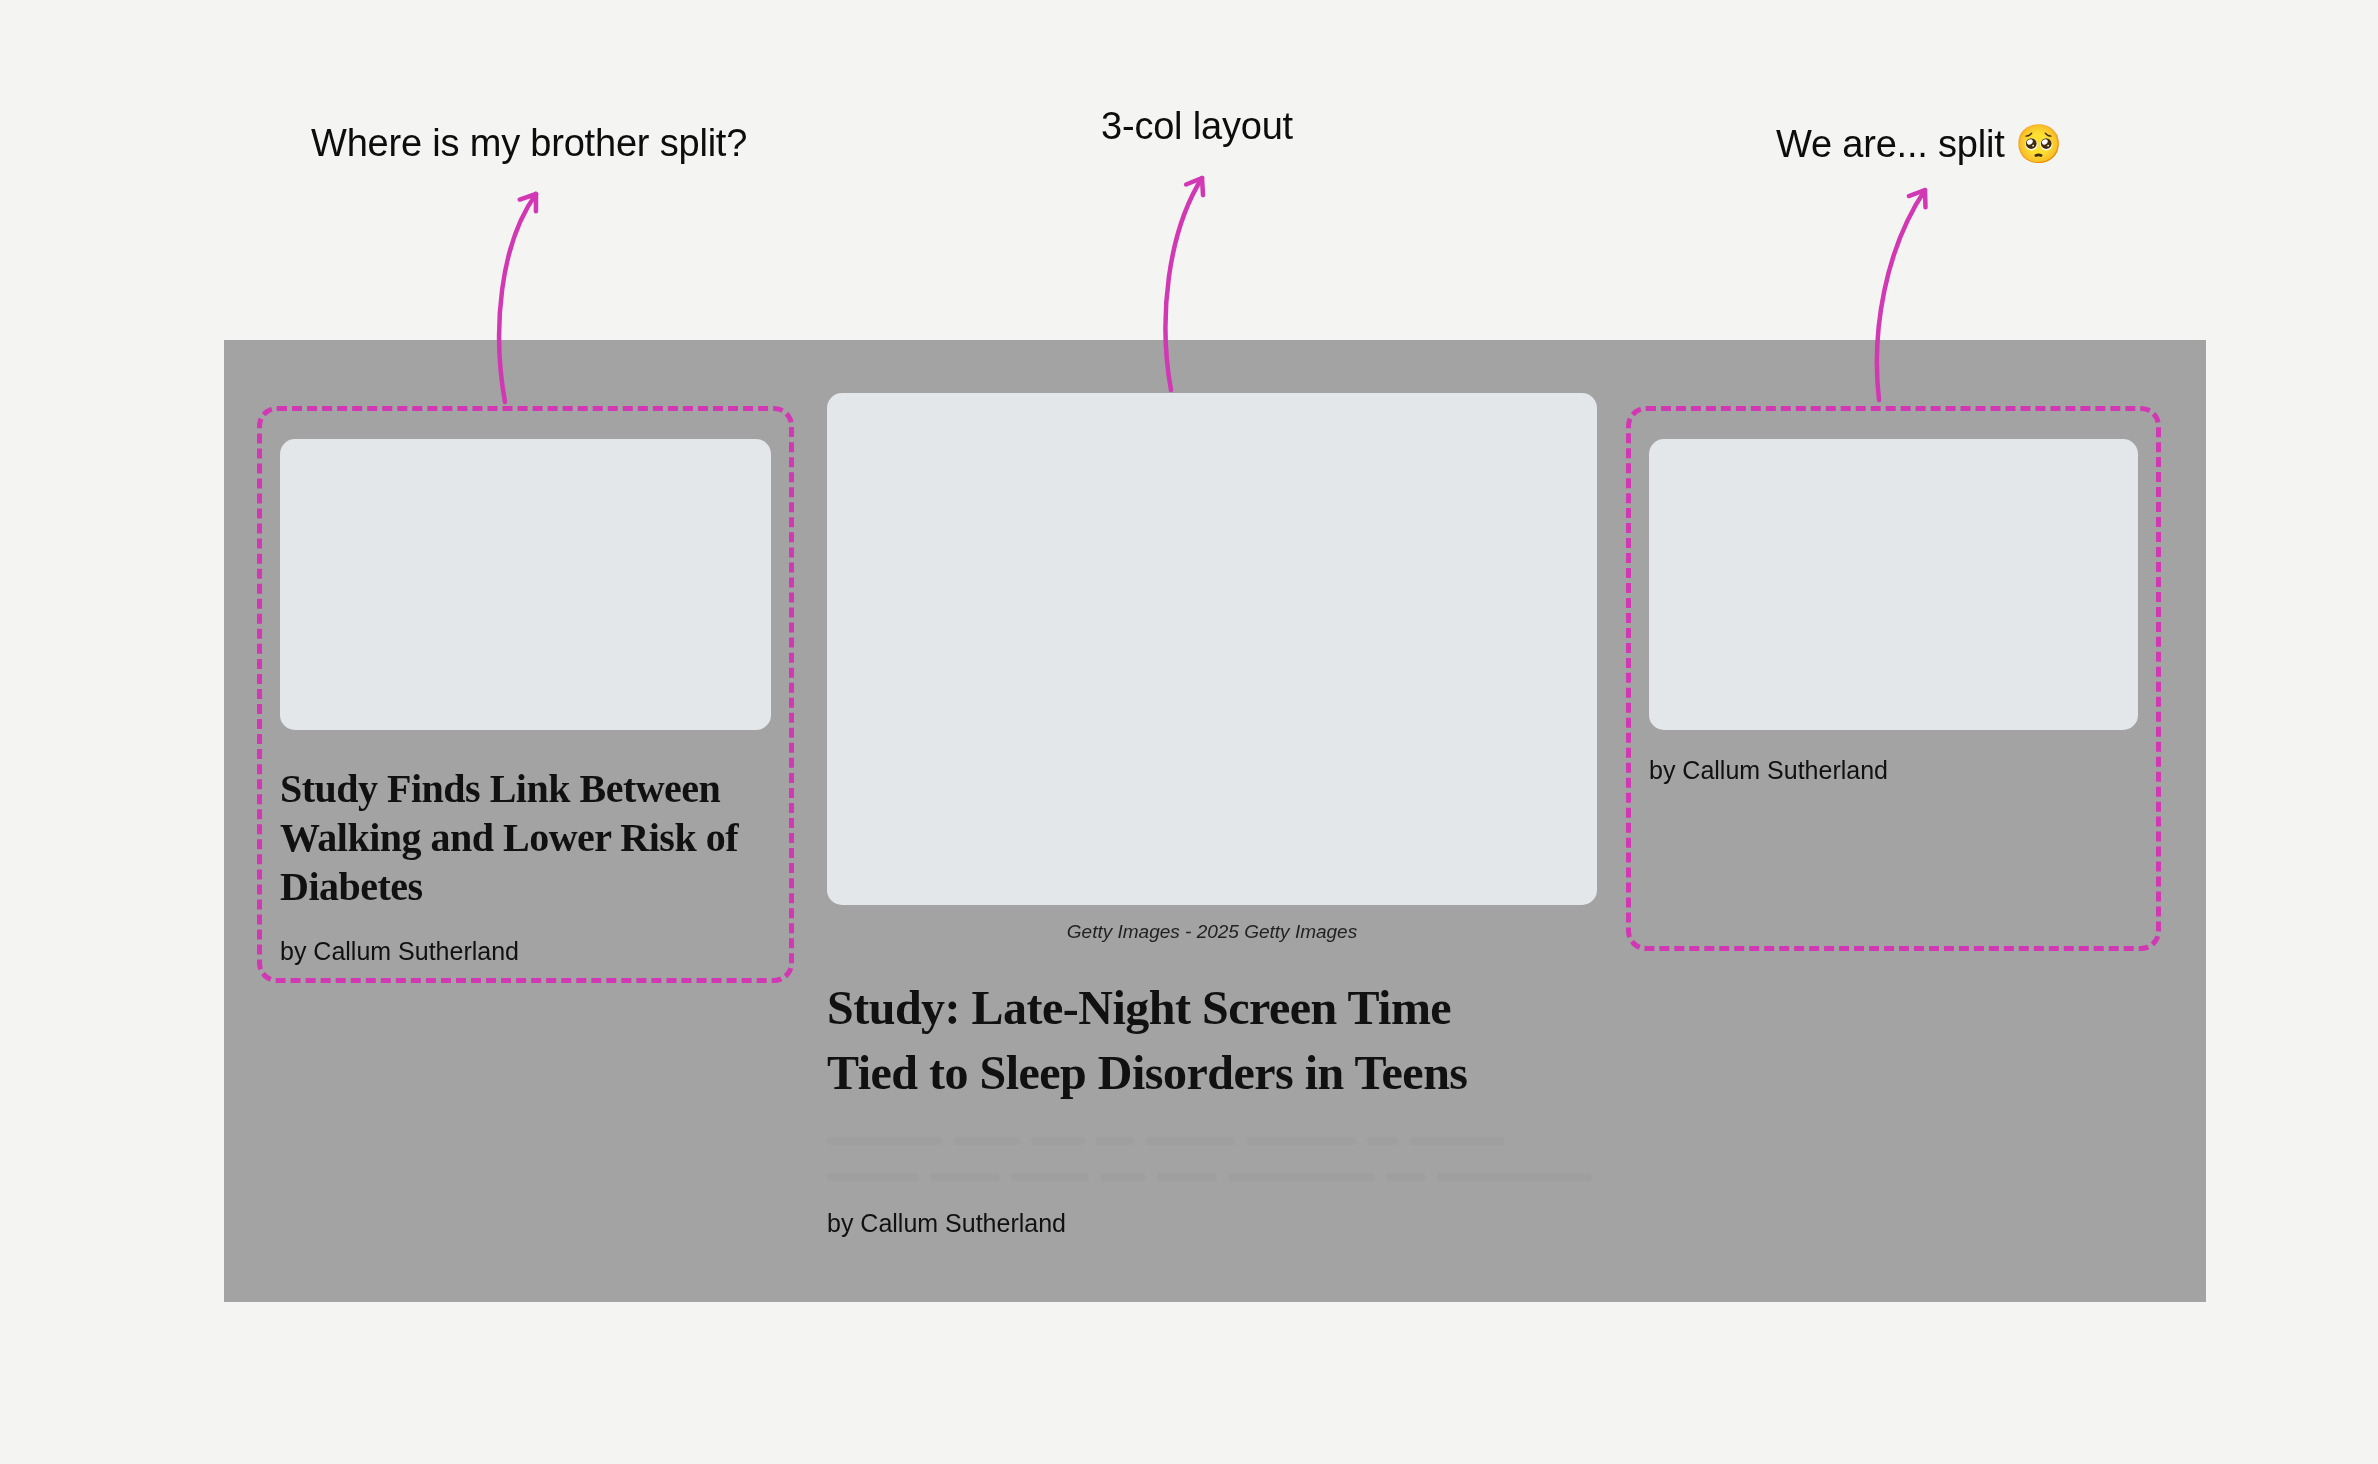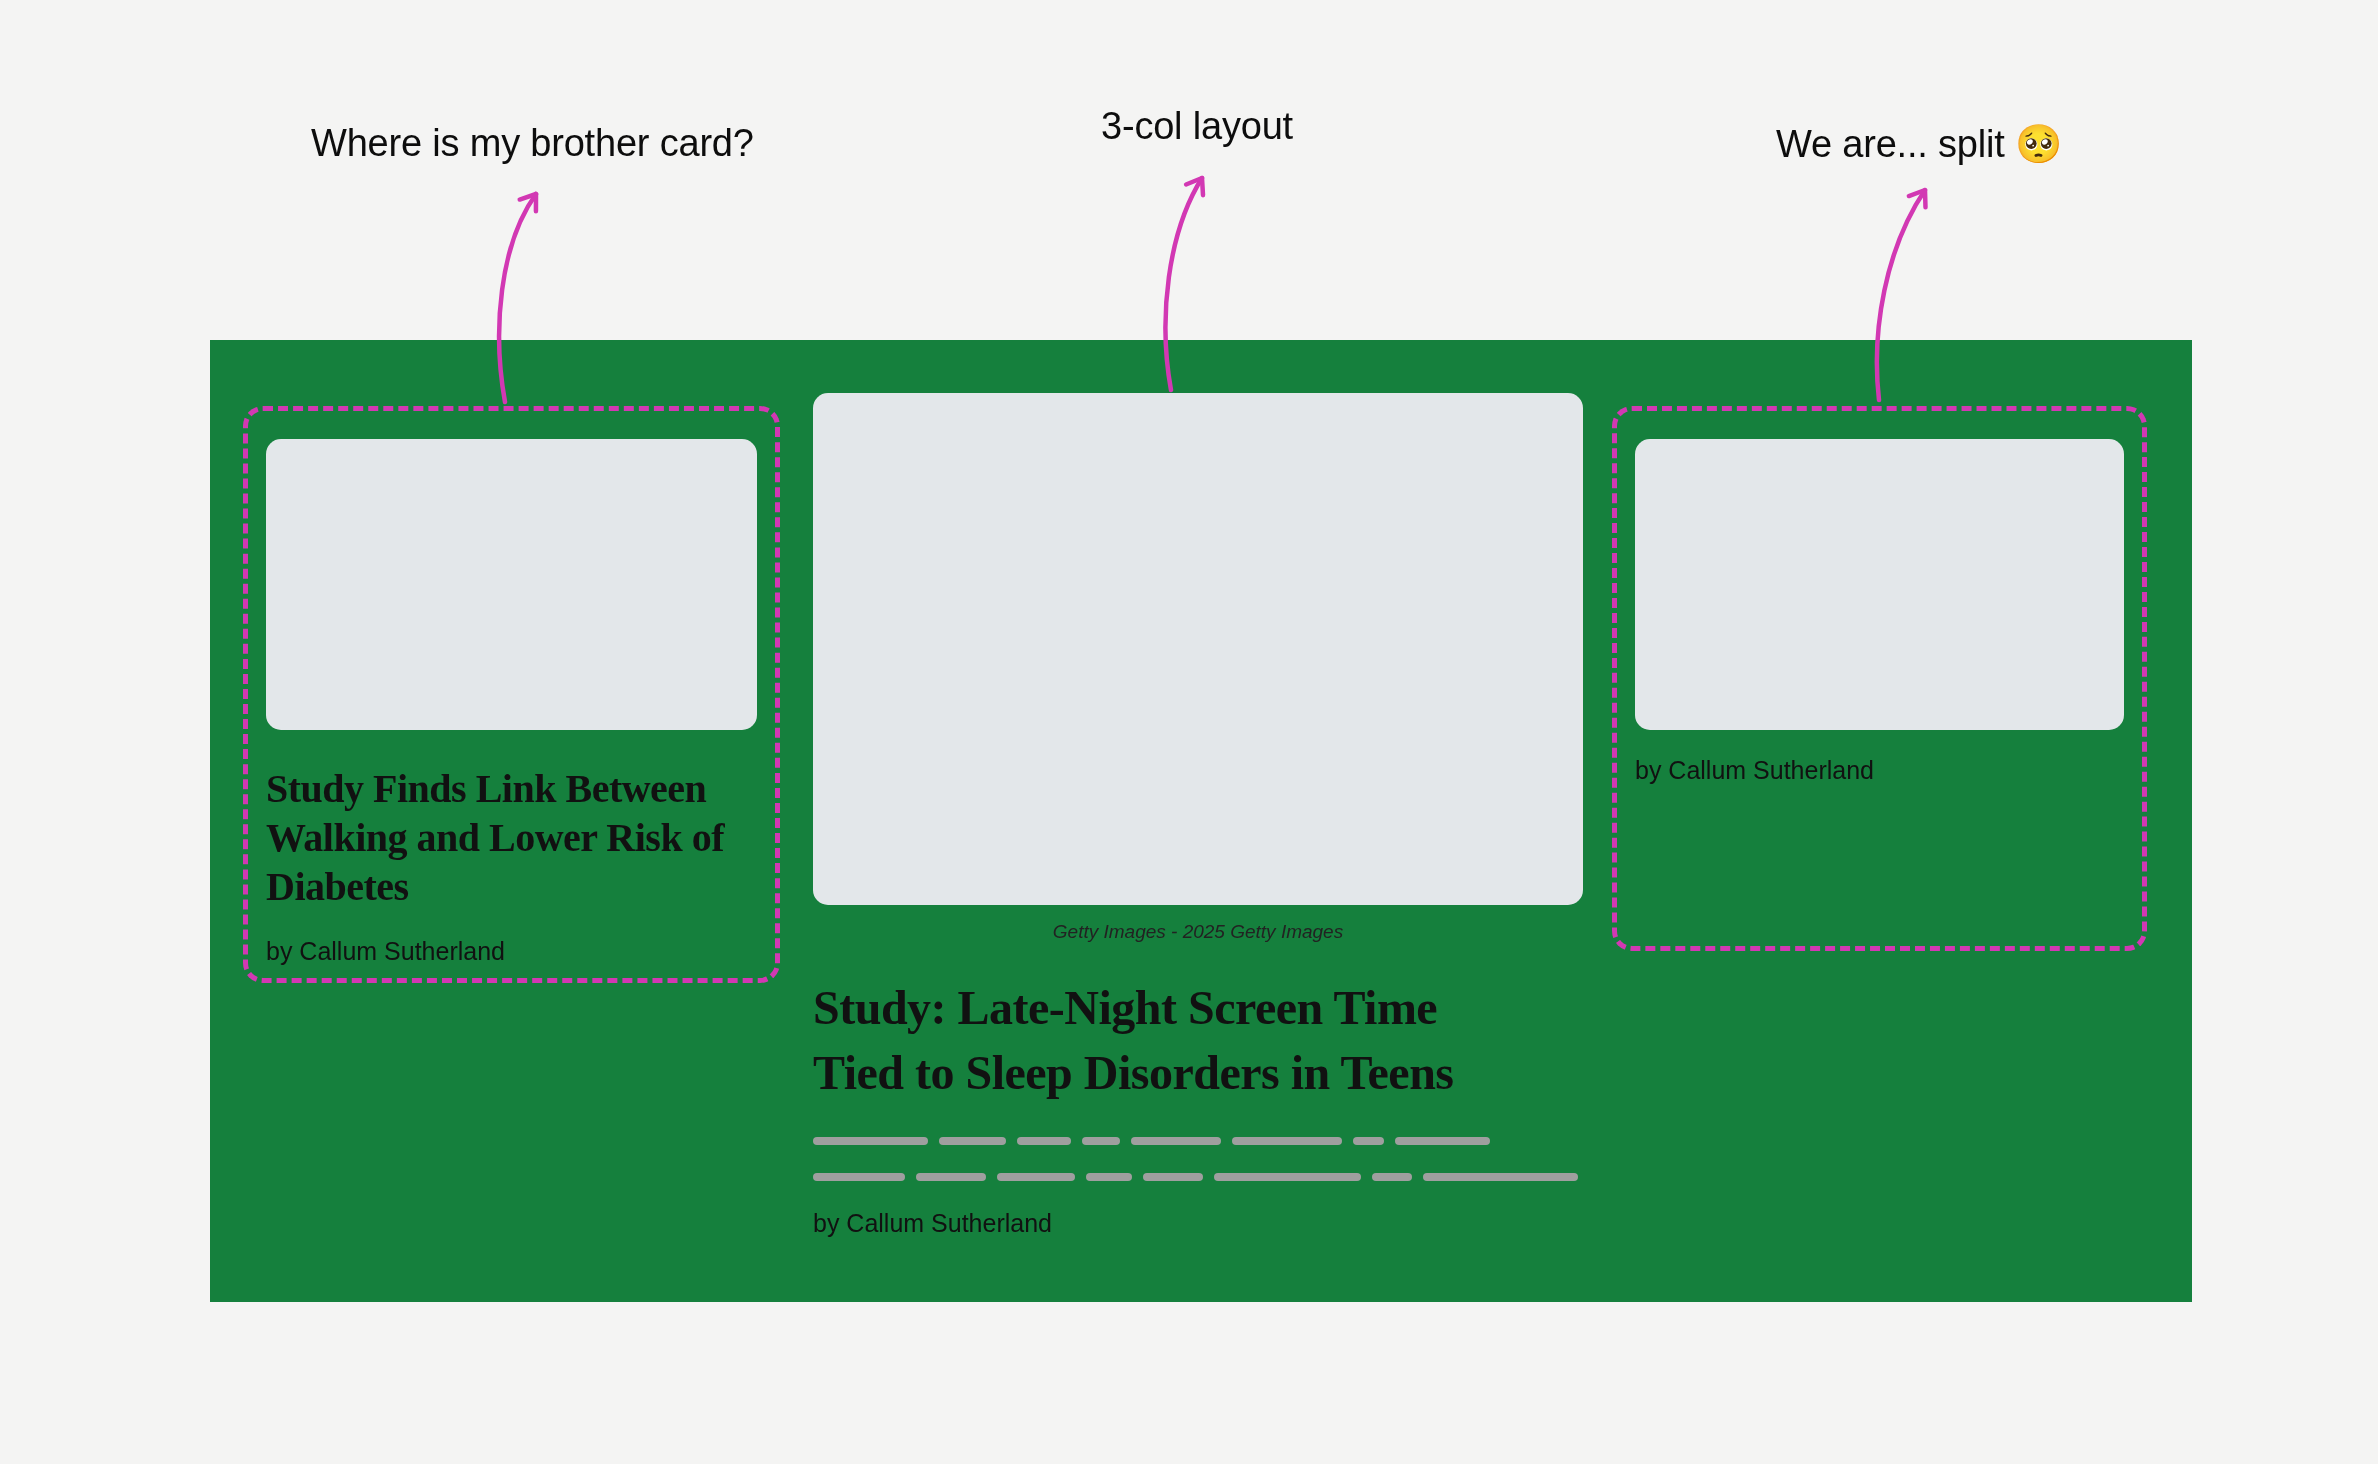--- a/index.html
+++ b/index.html
@@ -41,22 +41,22 @@
   .arrow-head{
     fill:none;
     stroke:var(--highlight);
     stroke-width:4.5;
     stroke-linecap:round;
     stroke-linejoin:round;
   }
   
   .panel{
     position:absolute;
-    left:210px;top:340px;width:1982px;height:962px;
-    background:#15803d;
+    left:224px;top:340px;width:1982px;height:962px;
+    background:#a3a3a3;
   }
   
   .card{
     position:absolute;
     border:5px dashed var(--highlight);
     border-radius:20px;
     padding:28px 18px 24px;
   }
   .card-left{left:243px;top:406px;width:537px;height:577px;}
   .card-right{left:1612px;top:406px;width:535px;height:545px;}
@@ -121,21 +121,21 @@
     border-radius:4px;
     background:var(--skeleton);
   }
   .center-col .byline{margin-top:4px;}
 </style>
 </head>
 <body>
 
 <div class="canvas">
 
-  <div class="annotation ann-left">Where is my brother card?</div>
+  <div class="annotation ann-left">Where is my brother split?</div>
   <div class="annotation ann-center">3-col layout</div>
   <div class="annotation ann-right">We are... split 🥺</div>
 
   <div class="panel">
 
     <article class="card card-left" style="position:absolute;left:33px;top:66px;">
       <div class="thumb"></div>
       <h2 class="card-headline">Study Finds Link Between
 Walking and Lower Risk of
 Diabetes</h2>

